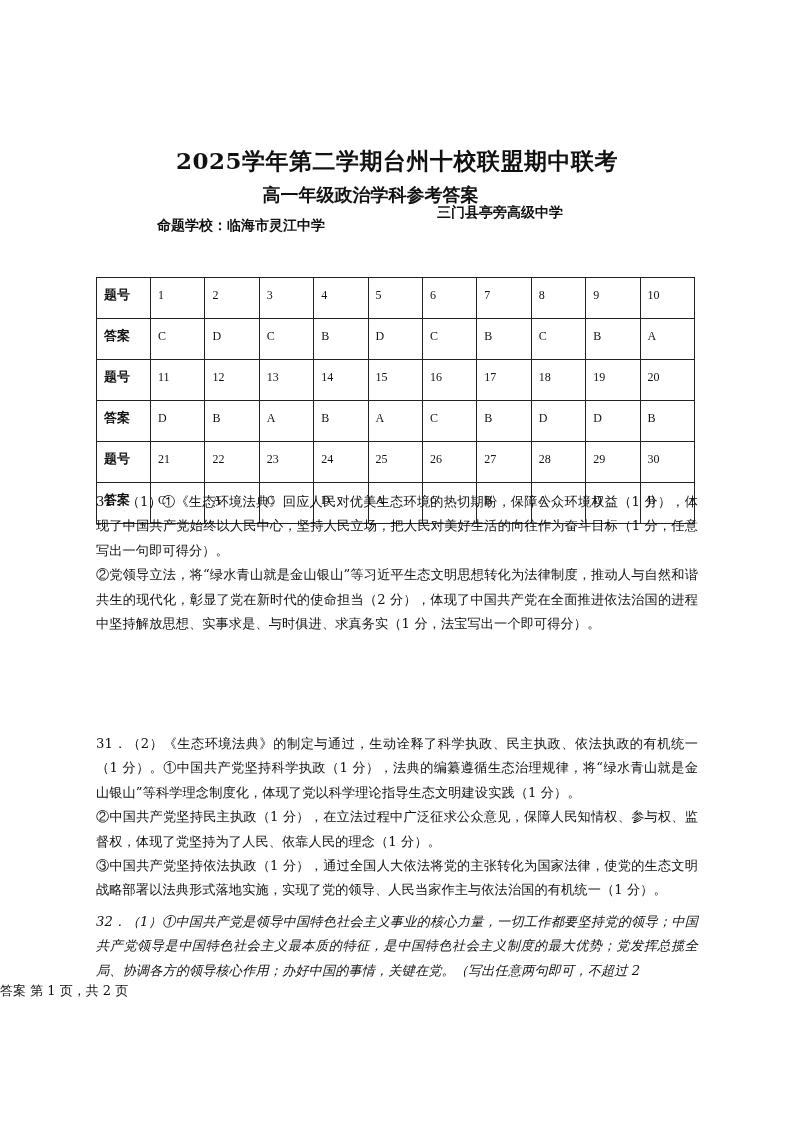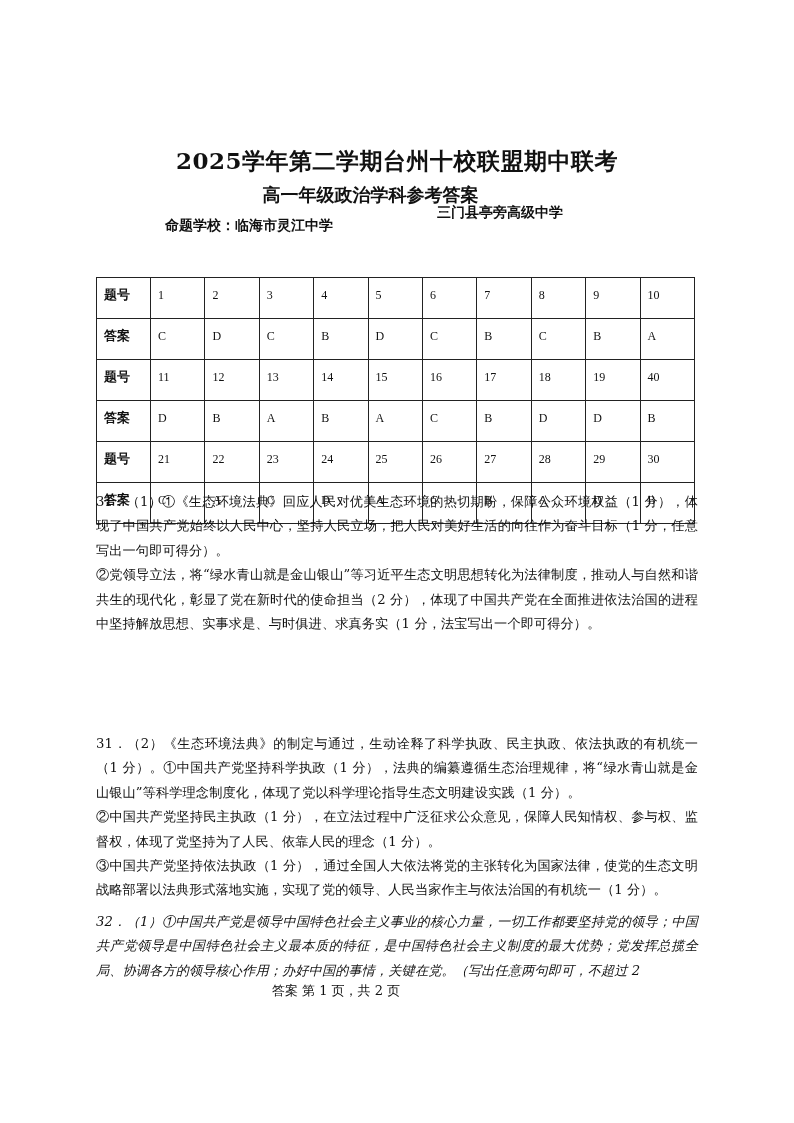--- a/index.html
+++ b/index.html
@@ -3,33 +3,33 @@
 <meta charset="utf-8">
 <style>
   html, body { margin: 0; padding: 0; background: #ffffff; }
   body { width: 794px; height: 1123px; position: relative; overflow: hidden;
          font-family: "DejaVu Serif", "Liberation Serif", serif; color: #111; }
   .title { position: absolute; left: 0; width: 794px; top: 139px; text-align: center;
            font-size: 23px; font-weight: bold; letter-spacing: 0.5px; margin-top: 7px; }
   .subtitle { position: absolute; left: 0; width: 741px; top: 183px; text-align: center;
               font-size: 18px; font-weight: bold; }
   .school-line { position: absolute; top: 217px; left: 157px; font-size: 14px; font-weight: bold;
-                 font-family: "DejaVu Sans", sans-serif; margin-left: 8px; }
+                 font-family: "DejaVu Sans", sans-serif; }
   .school-2 { position: absolute; top: 204px; left: 437px; font-size: 14px; font-weight: bold;
               font-family: "DejaVu Sans", sans-serif; }
   table.answers { position: absolute; left: 96px; top: 249px; border-collapse: collapse;
                   width: 599px; table-layout: fixed; margin-top: 28px; }
   table.answers td { border: 1px solid #222; height: 34px; padding: 0 0 6px 7px; vertical-align: middle;
                      font-size: 12px; font-family: "Liberation Serif", serif; }
   table.answers td.hdr { font-weight: bold; font-size: 13px; font-family: "DejaVu Sans", sans-serif; }
   table.answers col.c0 { width: 54px; }
   .para { position: absolute; left: 96px; width: 602px; font-size: 13.2px; line-height: 24.4px;
           text-align: justify; font-family: "DejaVu Serif", serif; letter-spacing: 0.1px; }
   .para p { margin: 0; }
-  .footer { position: absolute; top: 982px; left: 0; width: 672px; text-align: center; font-size: 13px; }
+  .footer { position: absolute; top: 982px; left: 0; width: 672px; text-align: left; font-size: 13px; }
 </style>
 </head>
 <body>
 
 <div class="title">2025学年第二学期台州十校联盟期中联考</div>
 <div class="subtitle">高一年级政治学科参考答案</div>
 <div class="school-line">命题学校：临海市灵江中学</div>
 <div class="school-2">三门县亭旁高级中学</div>
 
 <table class="answers">
@@ -77,21 +77,21 @@
         <td class="hdr">题号</td>
         <td>11</td>
         <td>12</td>
         <td>13</td>
         <td>14</td>
         <td>15</td>
         <td>16</td>
         <td>17</td>
         <td>18</td>
         <td>19</td>
-        <td>40</td>
+        <td>20</td>
       </tr>
       <tr>
         <td class="hdr">答案</td>
         <td>D</td>
         <td>B</td>
         <td>A</td>
         <td>B</td>
         <td>A</td>
         <td>C</td>
         <td>B</td>

